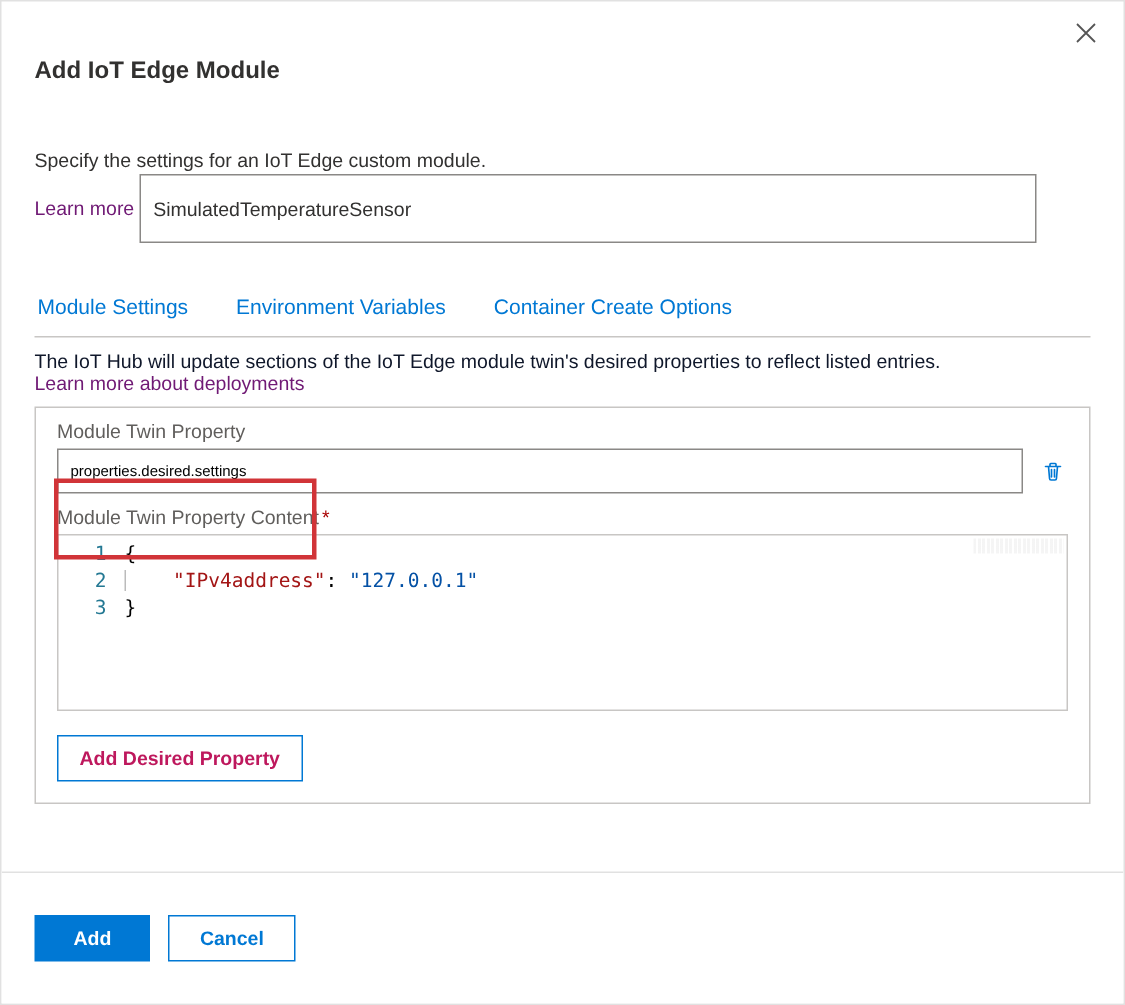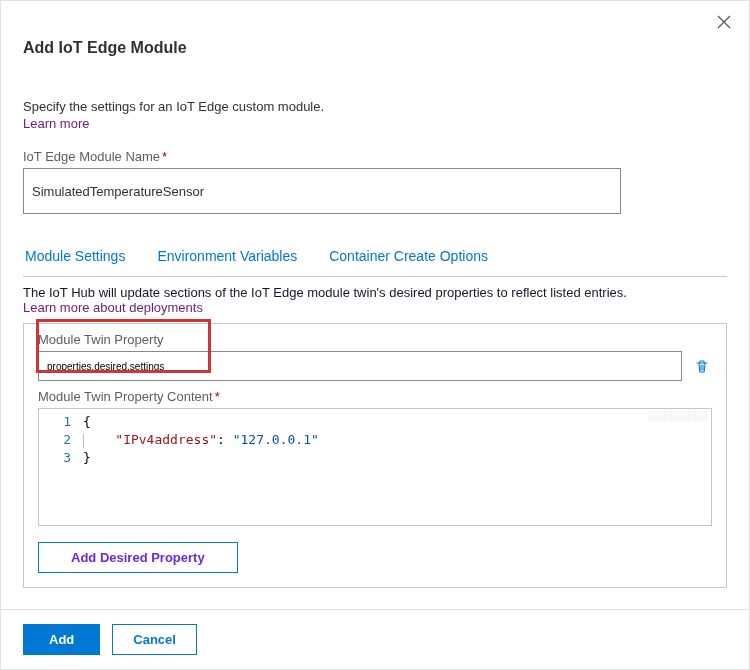--- a/index.html
+++ b/index.html
@@ -151,33 +151,33 @@
   .tok-punc { color: #000; }
   .tok-str { color: #0451a5; }
   .cursor-line {
     display:inline-block;
     border-left:1px solid #bbb;
     height:14px;
     vertical-align:middle;
   }
   .btn-outline {
     border: 1px solid #0078d4;
-    color: #6d28d9;
+    color: #be185d;
     background: #fff;
-    padding: 7px 32px;
+    padding: 7px 14px;
     font-size: 13px;
     font-weight: 600;
     cursor: pointer;
     margin-top: 16px;
   }
   .footer {
     position: absolute;
     left: 0; right: 0; bottom: 0;
     border-top: 1px solid #e1e1e1;
-    padding: 14px 22px;
+    padding: 28px 22px;
     display: flex;
     gap: 12px;
     background:#fff;
   }
   .btn-primary {
     background: #0078d4;
     color: #fff;
     border: none;
     padding: 8px 26px;
     font-size: 13px;
@@ -202,23 +202,20 @@
       <path d="M1 1 L13 13 M13 1 L1 13" stroke="#555" stroke-width="1.2" fill="none"></path>
     </svg>
 </div>
 
 <div class="panel">
   <h1 class="title">Add IoT Edge Module</h1>
 
   <div class="subtitle">Specify the settings for an IoT Edge custom module.</div>
   <a href="#" class="link">Learn more</a>
 
-  <div class="field-label">
-    <span>IoT Edge Module Name</span><span class="required">*</span>
-  </div>
   <input class="text-input" type="text" value="SimulatedTemperatureSensor" style="">
 
   <div class="tabs">
     <div class="tab">Module Settings</div>
     <div class="tab">Environment Variables</div>
     <div class="tab">Container Create Options</div>
   </div>
 
   <div class="tab-desc">The IoT Hub will update sections of the IoT Edge module twin's desired properties to reflect listed entries.</div>
   <a href="#" class="link">Learn more about deployments</a>

